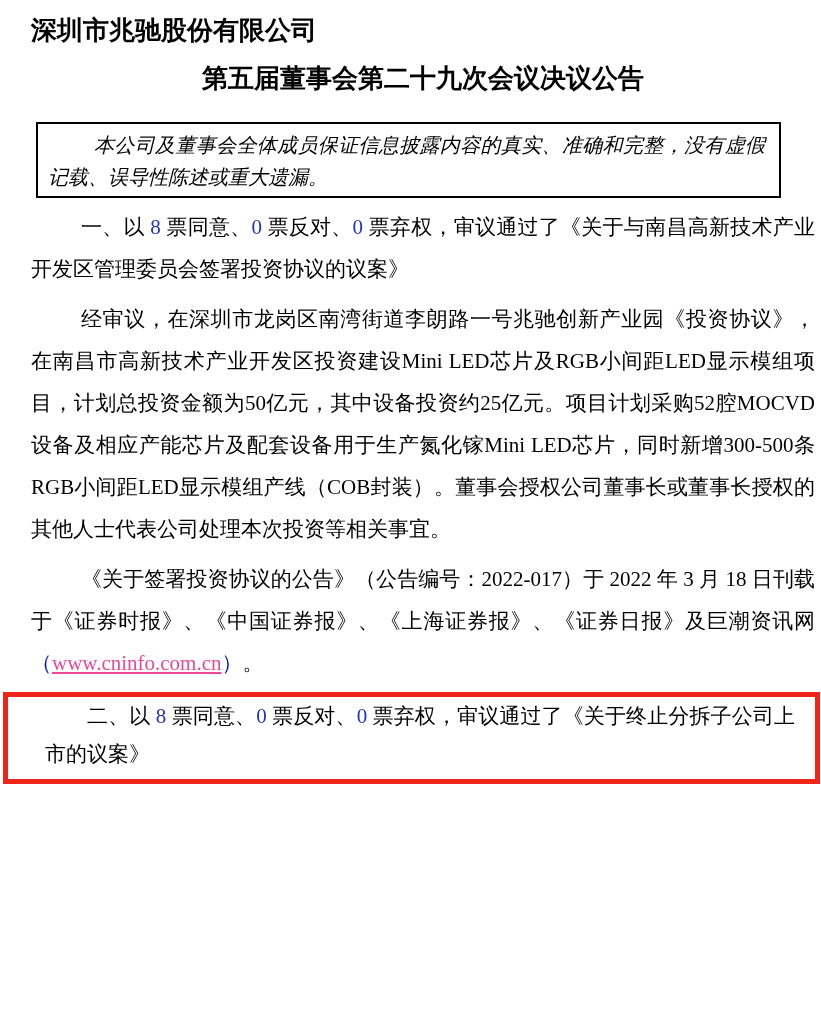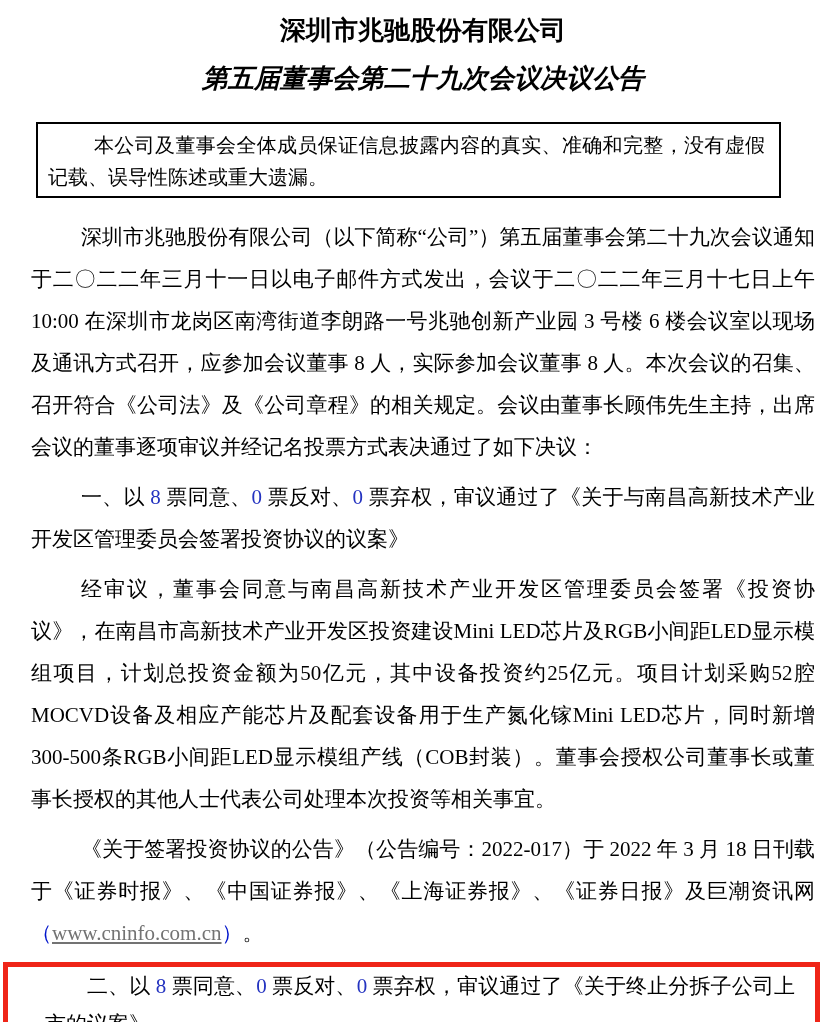--- a/index.html
+++ b/index.html
@@ -8,59 +8,59 @@
     width: 821px; height: 1022px;
     background: #ffffff;
     color: #000000;
     overflow: hidden;
     font-family: "Liberation Serif", "DejaVu Serif", serif;
   }
   main { padding: 14px 6px 0 31px; }
 
   .doc-title {
     font-size: 26px; font-weight: 700;
-    text-align: center; line-height: 34px;
+    line-height: 34px;
     margin: 0;
   }
   .doc-subtitle {
     font-size: 26px; font-weight: 700;
     text-align: center; line-height: 34px;
     margin: 14px 0 0 0;
-    font-style: italic;
   }
 
   .disclaimer-box {
     margin: 26px 34px 0 5px;
     border: 2px solid #000000;
     padding: 5px 14px 3px 10px;
   }
   .disclaimer-box p {
     margin: 0;
     font-size: 20px; line-height: 32px;
+    font-style: italic;
     text-indent: 46px;
     text-align: justify;
     font-family: "DejaVu Serif", "Liberation Serif", serif;
   }
 
   .para {
     margin: 0;
     font-size: 21px;
     line-height: 42px;
     text-align: justify;
     text-indent: 50px;
   }
   .para-first   { margin-top: 18px; }
   .para-spaced  { margin-top: 8px;  }
   .res-heading  { font-weight: 400; }
 
   .vote-num { color: #2433c0; }
 
   .link-paren { color: #0014cc; }
   .doc-link {
-    color: #737373;
+    color: #ec4899;
     text-decoration: underline;
     cursor: pointer;
   }
 
   .highlight-box {
     margin: 8px -5px 0 -28px;
     border: 5px solid #ef2518;
     padding: 0 20px 6px 37px;
   }
   .highlight-box .para {
@@ -74,25 +74,24 @@
 <main>
 
   <h1 class="doc-title">深圳市兆驰股份有限公司</h1>
 
   <h2 class="doc-subtitle">第五届董事会第二十九次会议决议公告</h2>
 
   <section class="disclaimer-box">
     <p>本公司及董事会全体成员保证信息披露内容的真实、准确和完整，没有虚假记载、误导性陈述或重大遗漏。</p>
   </section>
 
-  <p class="para para-first">深圳市兆驰股份有限公司（以下简称“公司”）第五届董事会第二十九次会议通知于二〇二二年三月十一日以电子邮件方式发出，会议于二〇二二年三月十七日上午 10:00 在深圳市龙岗区南湾街道李朗路一号兆驰创新产业园 3 号楼 6 楼会议室以现场及通讯方式召开，应参加会议董事 8 人，实际参加会议董事 8 人。本次会议的召集、召开符合《公司法》及《公司章程》的相关规定。会议由董事长顾伟先生主持，出席会议的董事逐项审议并经记名投票方式表决通过了如下决议：</p>
 
   <p class="para para-spaced res-heading"><span>一、以 </span><span class="vote-num">8</span><span> 票同意、</span><span class="vote-num">0</span><span> 票反对、</span><span class="vote-num">0</span><span> 票弃权，审议通过了《关于与南昌高新技术产业开发区管理委员会签署投资协议的议案》</span></p>
 
-  <p class="para para-spaced">经审议，董事会同意与南昌高新技术产业开发区管理委员会签署《投资协议》，在南昌市高新技术产业开发区投资建设Mini LED芯片及RGB小间距LED显示模组项目，计划总投资金额为50亿元，其中设备投资约25亿元。项目计划采购52腔MOCVD设备及相应产能芯片及配套设备用于生产氮化镓Mini LED芯片，同时新增300-500条RGB小间距LED显示模组产线（COB封装）。董事会授权公司董事长或董事长授权的其他人士代表公司处理本次投资等相关事宜。</p>
+  <p class="para para-spaced">经审议，在深圳市龙岗区南湾街道李朗路一号兆驰创新产业园《投资协议》，在南昌市高新技术产业开发区投资建设Mini LED芯片及RGB小间距LED显示模组项目，计划总投资金额为50亿元，其中设备投资约25亿元。项目计划采购52腔MOCVD设备及相应产能芯片及配套设备用于生产氮化镓Mini LED芯片，同时新增300-500条RGB小间距LED显示模组产线（COB封装）。董事会授权公司董事长或董事长授权的其他人士代表公司处理本次投资等相关事宜。</p>
 
   <p class="para para-spaced"><span>《关于签署投资协议的公告》（公告编号：2022-017）于 2022 年 3 月 18 日刊载于《证券时报》、《中国证券报》、《上海证券报》、《证券日报》及巨潮资讯网</span><span class="link-paren">（</span><a class="doc-link" href="#">www.cninfo.com.cn</a><span class="link-paren">）</span><span>。</span></p>
 
   <div class="highlight-box">
     <p class="para res-heading"><span>二、以 </span><span class="vote-num">8</span><span> 票同意、</span><span class="vote-num">0</span><span> 票反对、</span><span class="vote-num">0</span><span> 票弃权，审议通过了《关于终止分拆子公司上市的议案》</span></p>
   </div>
 
 </main>
 
 </body></html>

